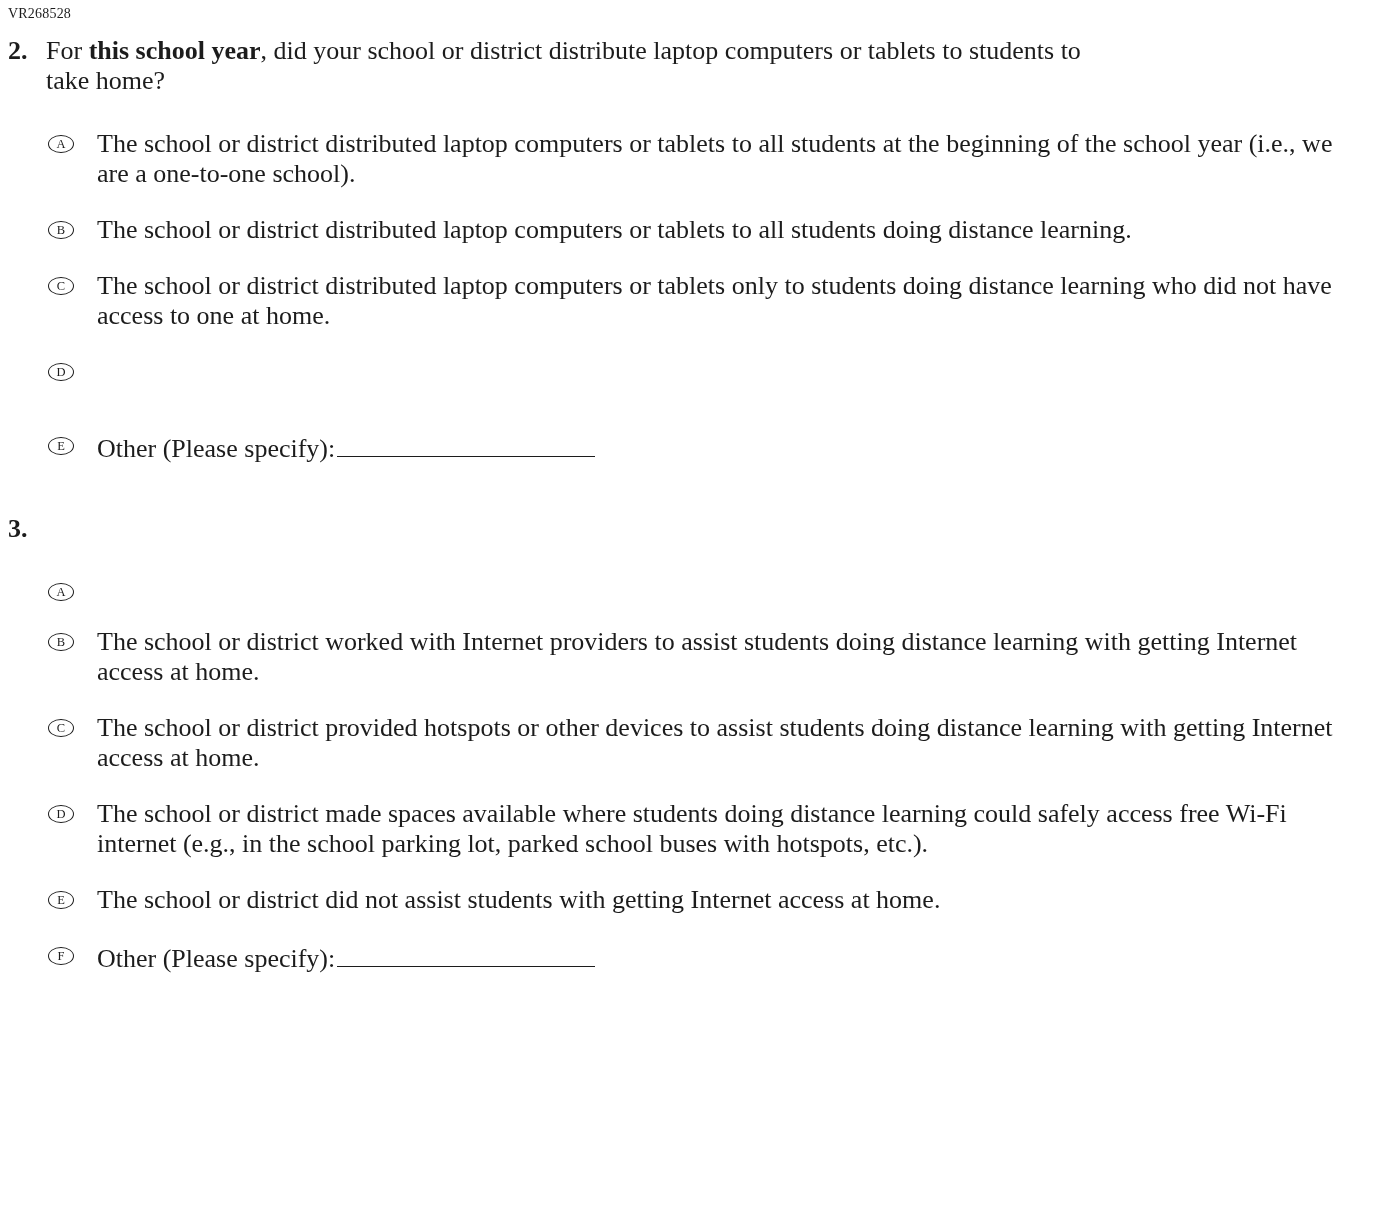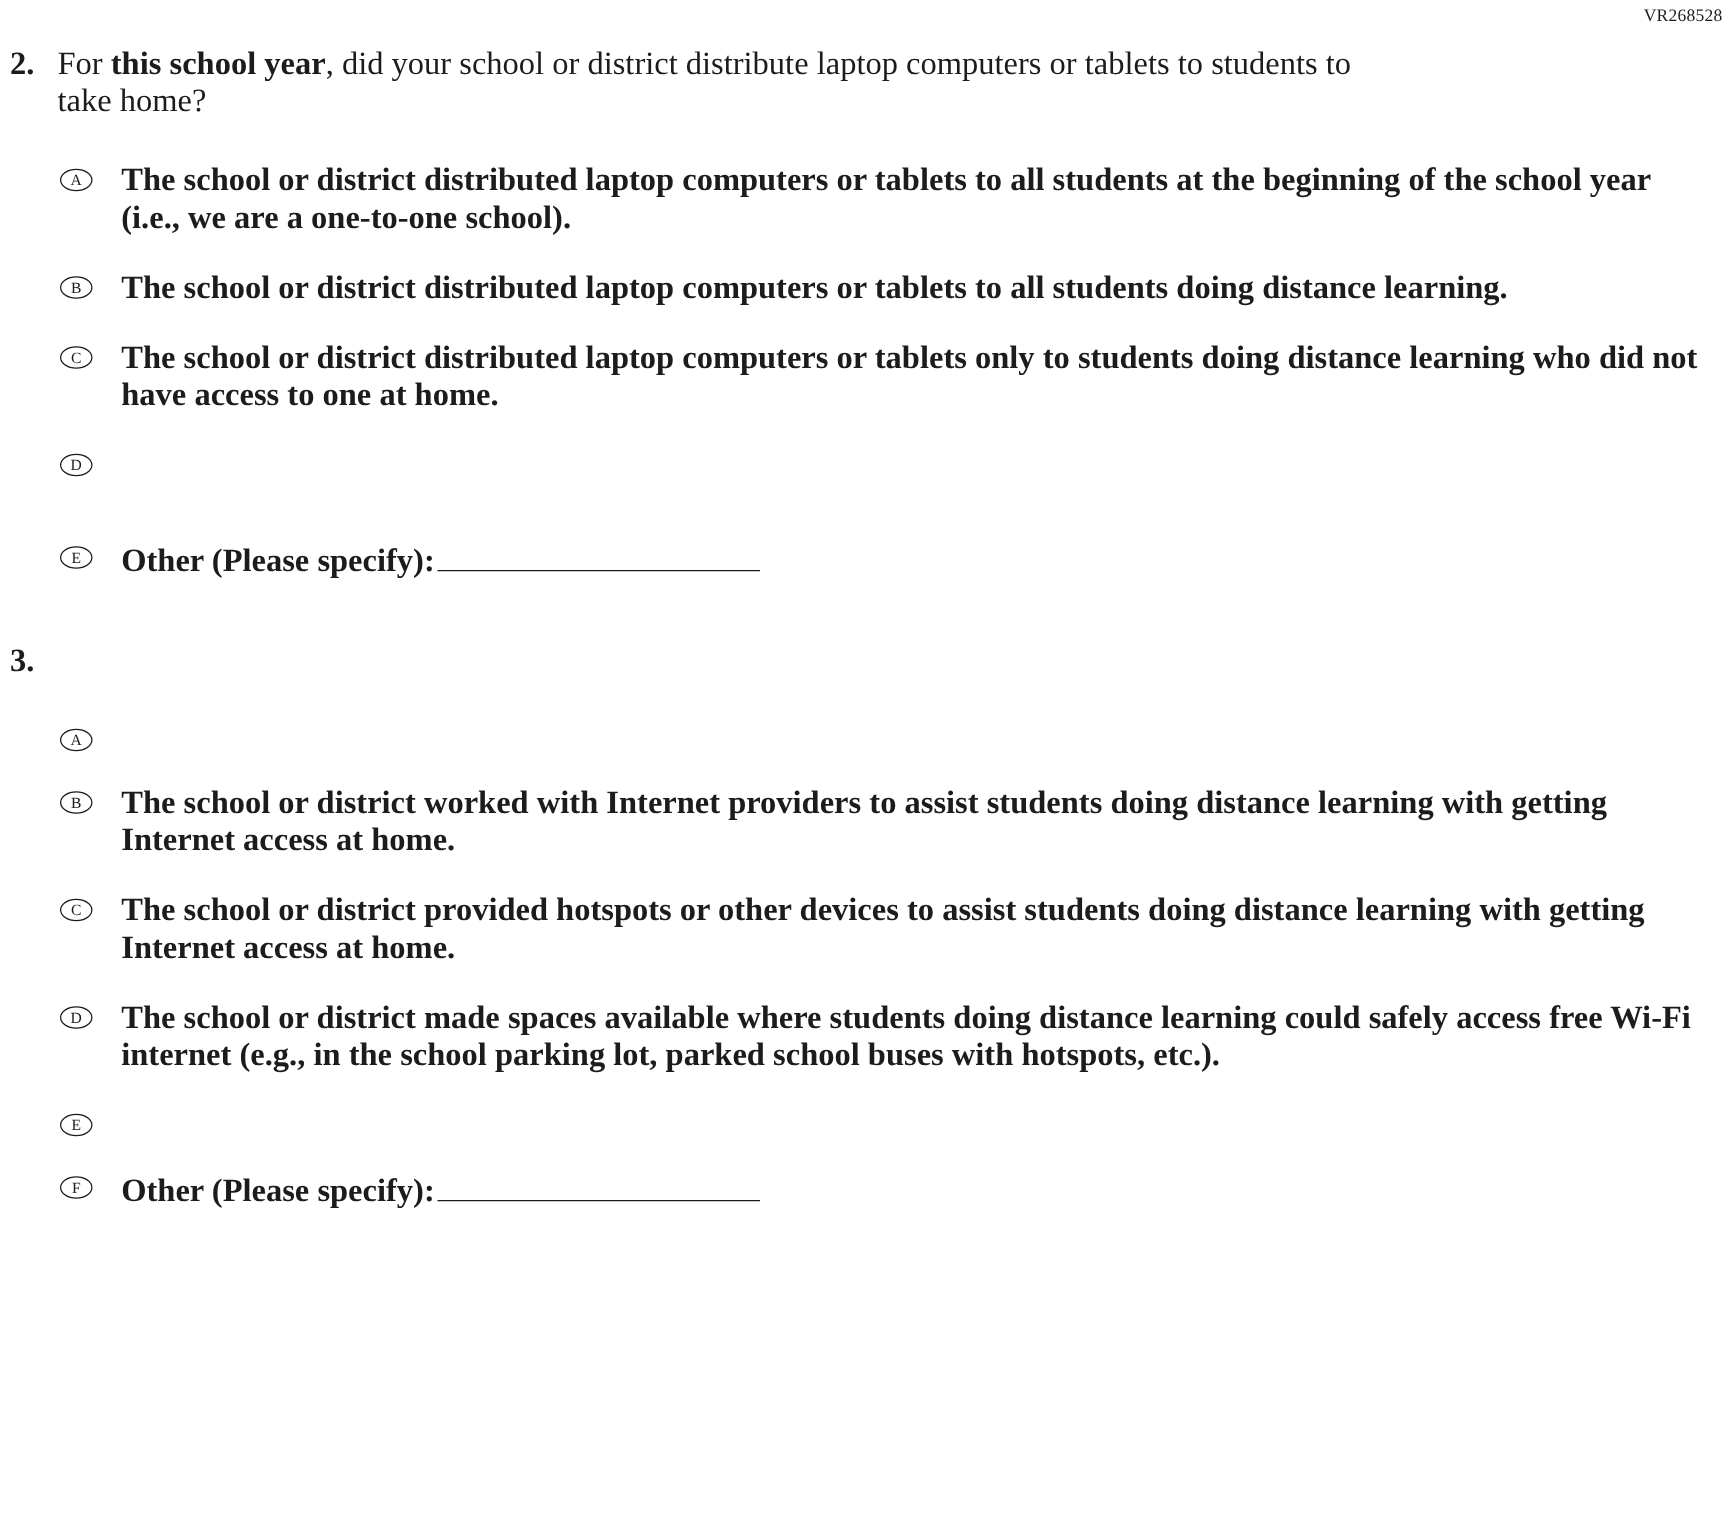--- a/index.html
+++ b/index.html
@@ -8,21 +8,20 @@
     width: 1388px;
     height: 1211px;
     background: #ffffff;
     font-family: "Liberation Serif", "DejaVu Serif", serif;
     color: #1c1c1c;
     overflow: hidden;
   }
   .page { padding: 0 10px 0 8px; }
 
   .vr {
-    text-align: right;
     font-size: 14px;
     letter-spacing: 0.2px;
     color: #1c1c1c;
   }
   .vr-top { padding-top: 6px; }
   .vr-mid { margin-top: 112px; }
 
   .question {
     display: flex;
     font-size: 26px;
@@ -56,21 +55,21 @@
     border: 1.6px solid #1c1c1c;
     border-radius: 50%;
     display: flex;
     align-items: center;
     justify-content: center;
     font-size: 12.5px;
     line-height: 1;
     cursor: pointer;
   }
 
-  .opt-text { max-width: 1262px; font-weight: bold; }
+  .opt-text { max-width: 1262px; }
 
   .fill-line {
     display: inline-block;
     width: 258px;
     height: 1em;
     border-bottom: 1.6px solid #1c1c1c;
     vertical-align: baseline;
     margin-left: 2px;
   }
 </style>
@@ -133,20 +132,21 @@
     <span class="opt-text">The school or district provided hotspots or other devices to assist students doing distance learning with getting Internet access at home.</span>
   </div>
 
   <div class="option">
     <span class="bubble">D</span>
     <span class="opt-text">The school or district made spaces available where students doing distance learning could safely access free Wi-Fi internet (e.g., in the school parking lot, parked school buses with hotspots, etc.).</span>
   </div>
 
   <div class="option">
     <span class="bubble">E</span>
+    <span class="opt-text">The school or district did not assist students with getting Internet access at home.</span>
   </div>
 
   <div class="option">
     <span class="bubble">F</span>
     <span class="opt-text">
       <span>Other (Please specify):</span><span class="fill-line"></span>
     </span>
   </div>
 
 </div>

